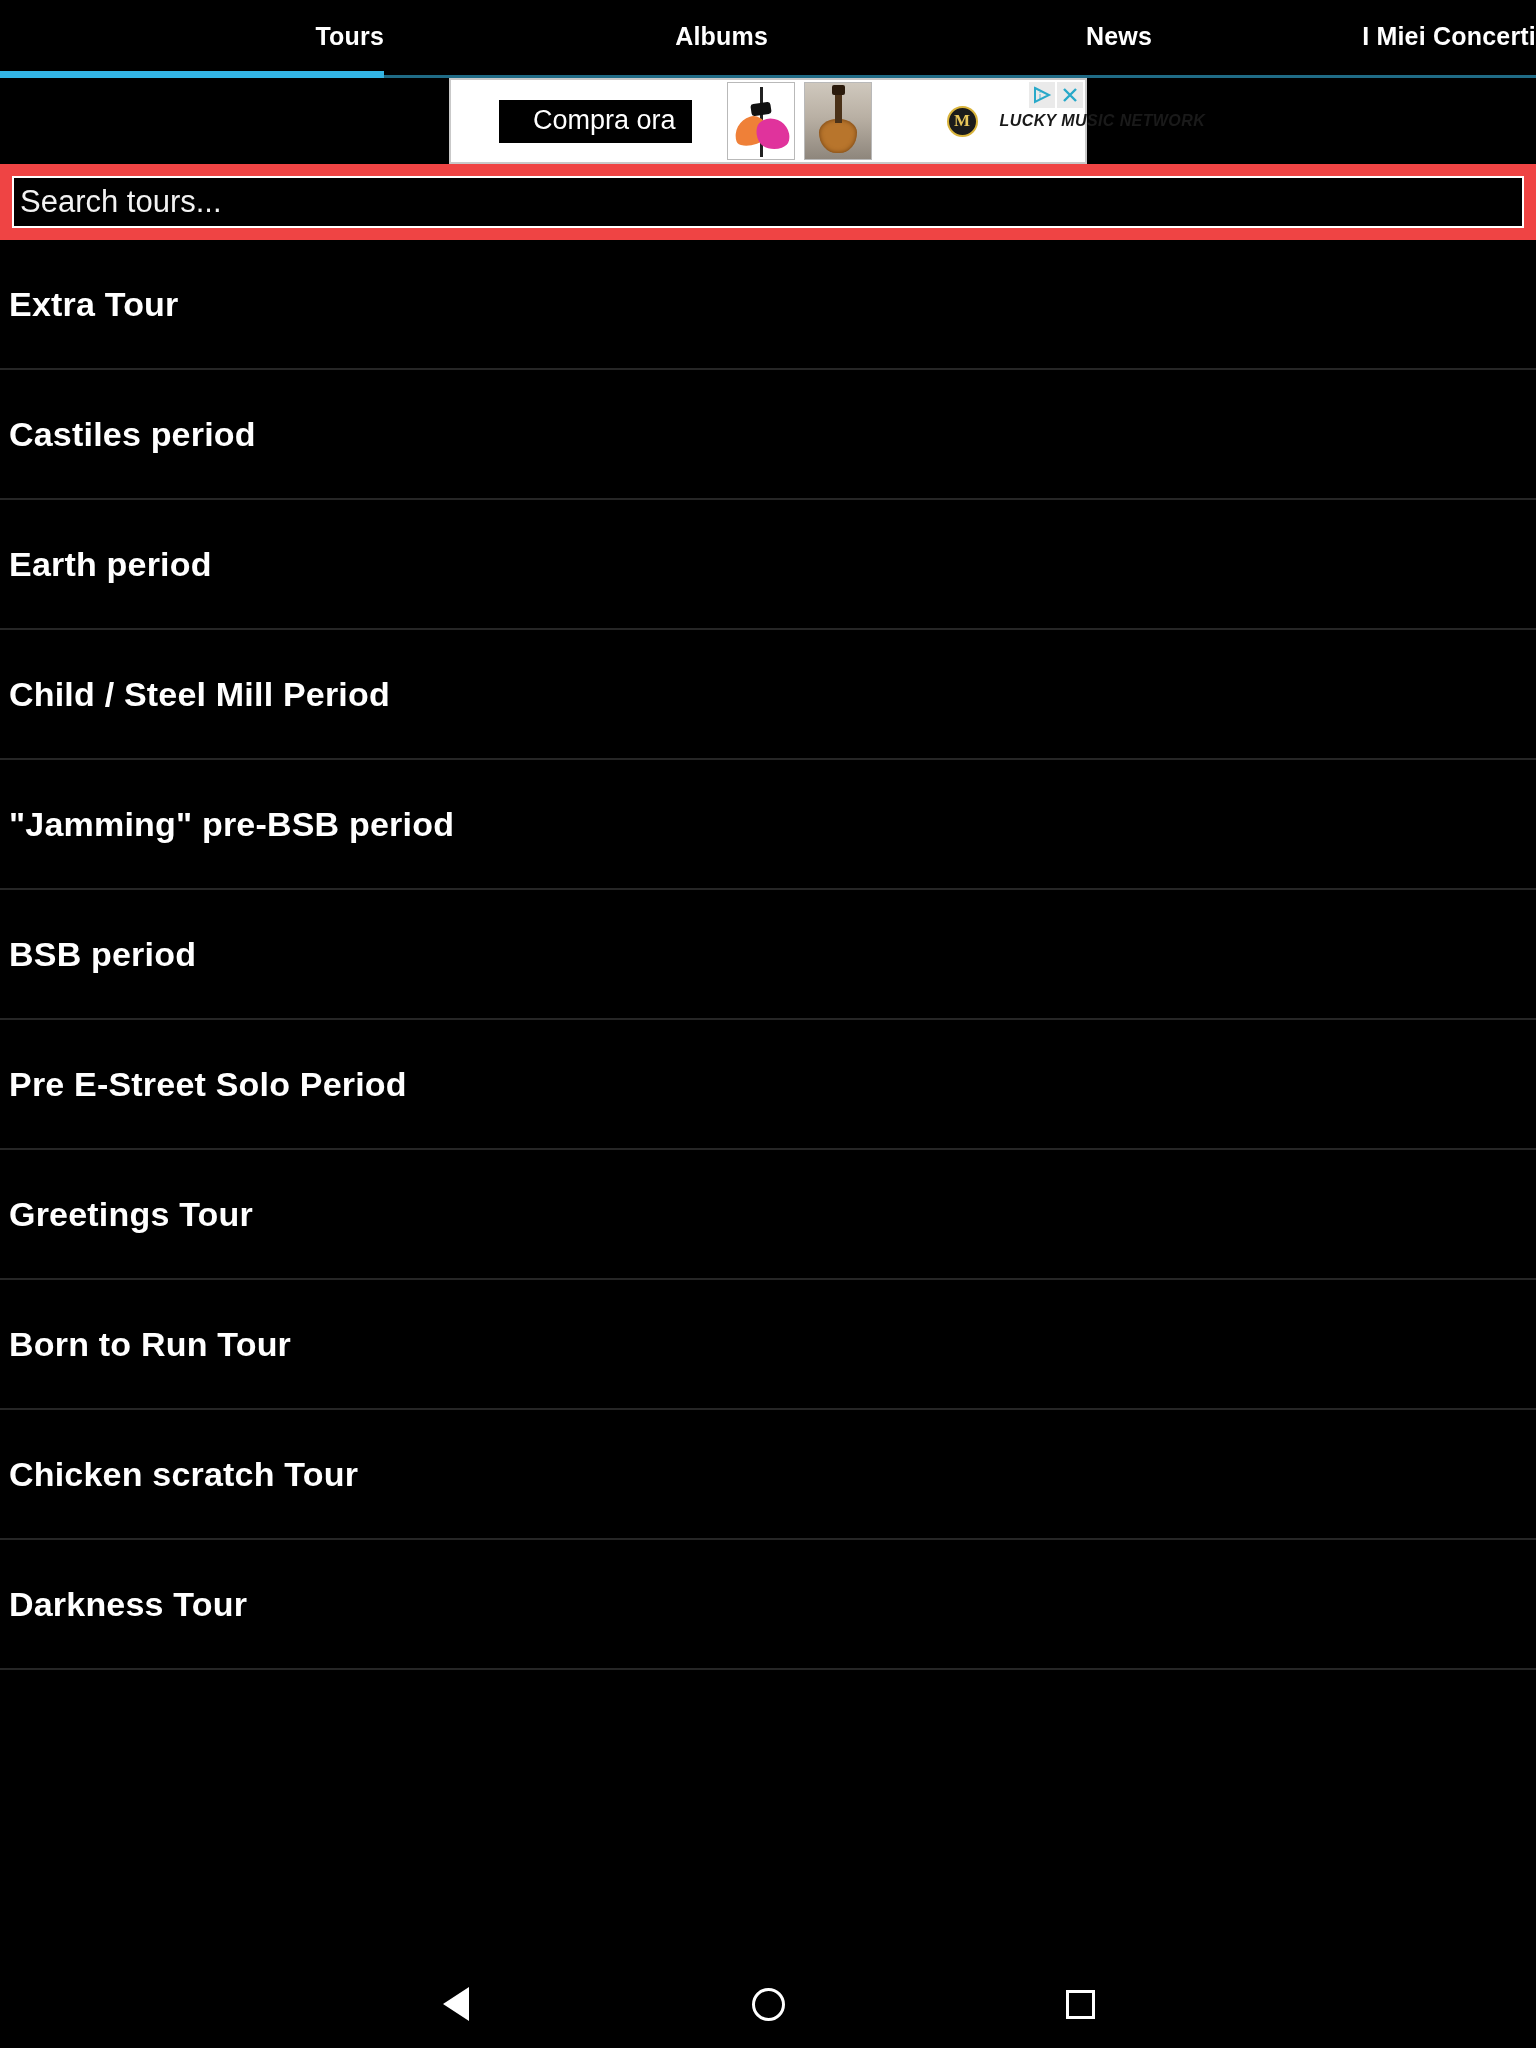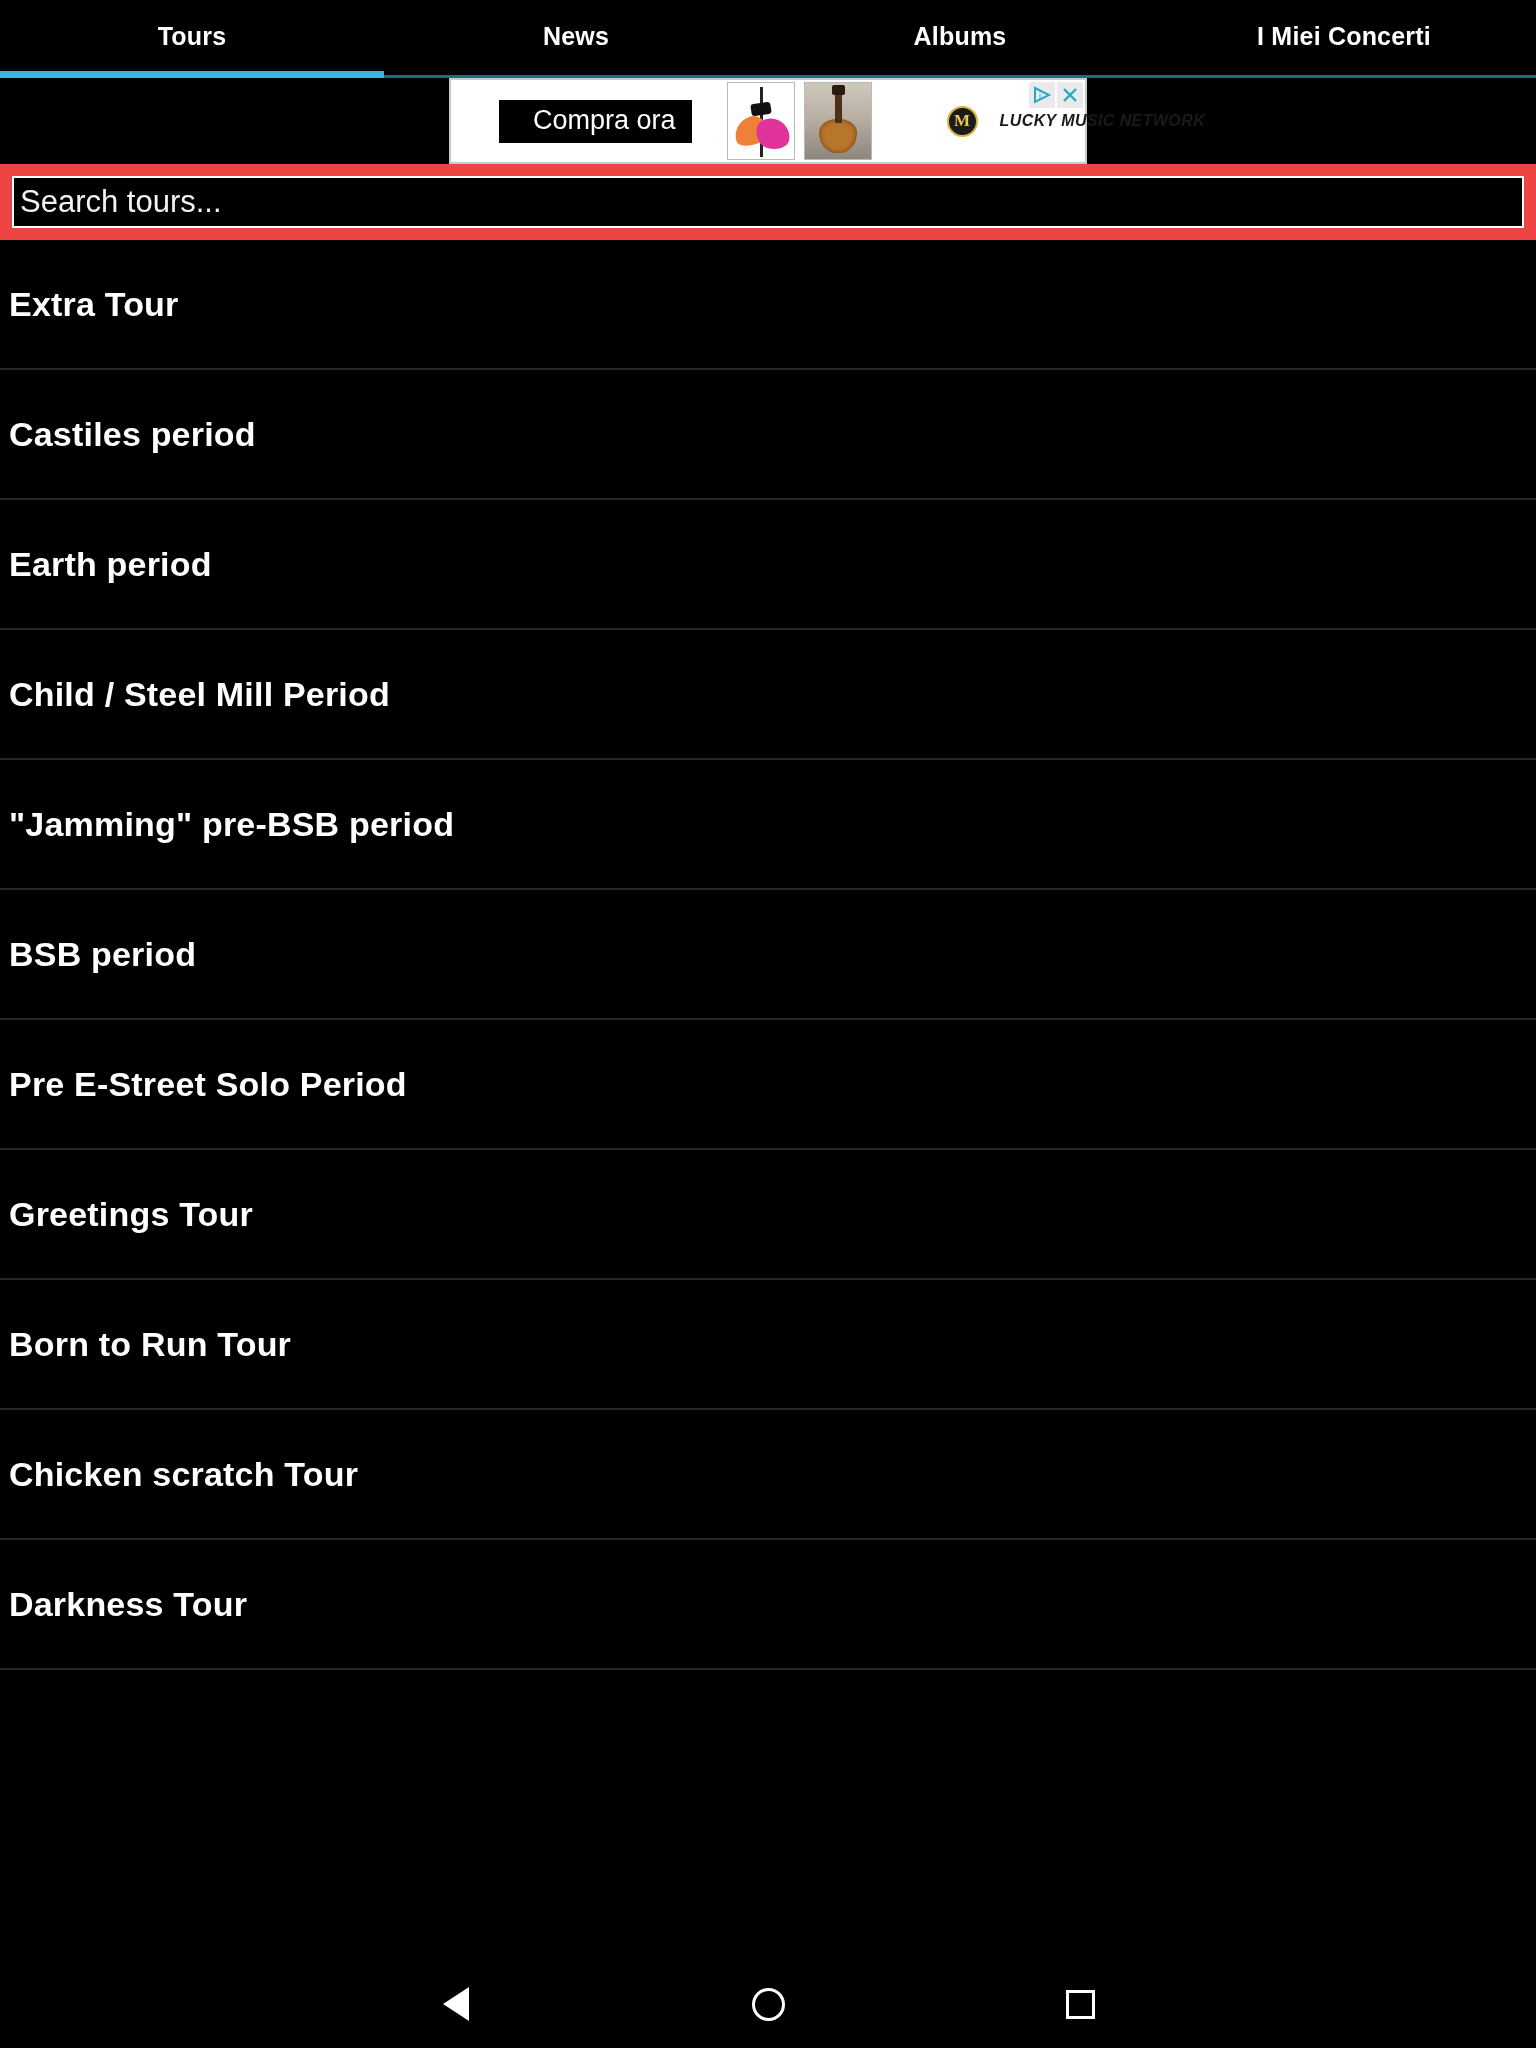--- a/index.html
+++ b/index.html
@@ -22,21 +22,21 @@
     position:relative;
     height:78px;
     flex:0 0 78px;
     display:flex;
     background:#000;
   }
   .tab {
     flex:1 1 0;
     display:flex;
     align-items:center;
-    justify-content:center;
+    justify-content:flex-end;
     color:#ffffff;
     font-size:25px;
     font-weight:bold;
     letter-spacing:0.2px;
     height:72px;
     user-select:none;
   }
   .tab-underline {
     position:absolute;
     left:0; bottom:0;
@@ -258,24 +258,24 @@
 </head>
 <body>
 
 <div class="screen">
 
   <div class="tabbar">
     <div class="tab">
       <span>Tours</span>
     </div>
     <div class="tab">
+      <span>Albums</span>
+    </div>
+    <div class="tab">
       <span>News</span>
-    </div>
-    <div class="tab">
-      <span>Albums</span>
     </div>
     <div class="tab">
       <span>I Miei Concerti</span>
     </div>
     <div class="tabbar-baseline"></div>
     <div class="tab-underline"></div>
   </div>
 
   <div class="ad-zone">
     <div class="ad-banner">

